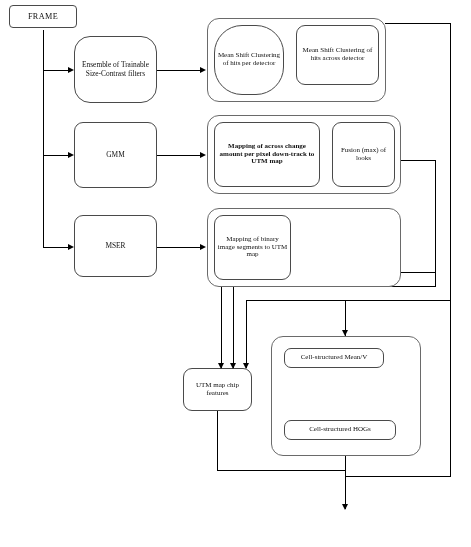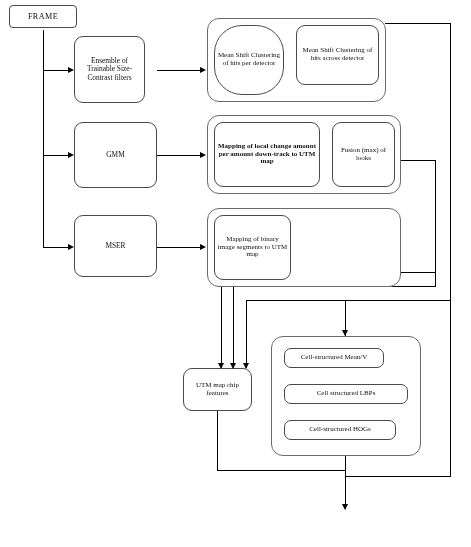--- a/index.html
+++ b/index.html
@@ -130,39 +130,38 @@
   <div class="ln lnv" style="left:345px; top:455px; height:54px;"></div>
   <div class="arrow down" style="left:341.6px; top:504px;"></div>
 
   <div class="group" style="left:207px; top:18px; width:179px; height:84px;"></div>
   <div class="group" style="left:207px; top:115px; width:194px; height:79px;"></div>
   <div class="group" style="left:207px; top:208px; width:194px; height:79px;"></div>
   <div class="group" style="left:271px; top:336px; width:150px; height:120px;"></div>
 
   <div class="node frame flat" style="left:9px; top:5px; width:68px; height:23px;">FRAME</div>
 
-  <div class="node" style="left:74px; top:36px; width:71px; height:67px;">Ensemble of Trainable Size-Contrast filters</div>
+  <div class="node" style="left:74px; top:36px; width:83px; height:67px;border-radius:16px;">Ensemble of Trainable Size-Contrast filters</div>
 
   <div class="node" style="left:74px; top:122px; width:83px; height:66px;">GMM</div>
 
   <div class="node" style="left:74px; top:215px; width:83px; height:62px;">MSER</div>
 
   <div class="node small" style="left:214px; top:25px; width:70px; height:70px;border-radius:28px;">Mean Shift Clustering of hits per detector</div>
 
   <div class="node small" style="left:296px; top:25px; width:83px; height:60px;">Mean Shift Clustering of hits across detector</div>
 
-  <div class="node small bold" style="left:214px; top:122px; width:106px; height:65px;">Mapping of local change amount per amount down-track to UTM map</div>
+  <div class="node small bold" style="left:214px; top:122px; width:106px; height:65px;">Mapping of across change amount per pixel down-track to UTM map</div>
 
   <div class="node small" style="left:332px; top:122px; width:63px; height:65px;">Fusion (max) of looks</div>
 
   <div class="node small" style="left:214px; top:215px; width:77px; height:65px;">Mapping of binary image segments to UTM map</div>
 
 
   <div class="node small" style="left:183px; top:368px; width:69px; height:43px;">UTM map chip features</div>
 
   <div class="node small pill" style="left:284px; top:348px; width:100px; height:20px;">Cell-structured Mean/V</div>
 
-  <div class="node small pill" style="left:284px; top:384px; width:124px; height:20px;">Cell structured LBPs</div>
 
   <div class="node small pill" style="left:284px; top:420px; width:112px; height:20px;">Cell-structured HOGs</div>
 
 
 </div>
 
 </body></html>

